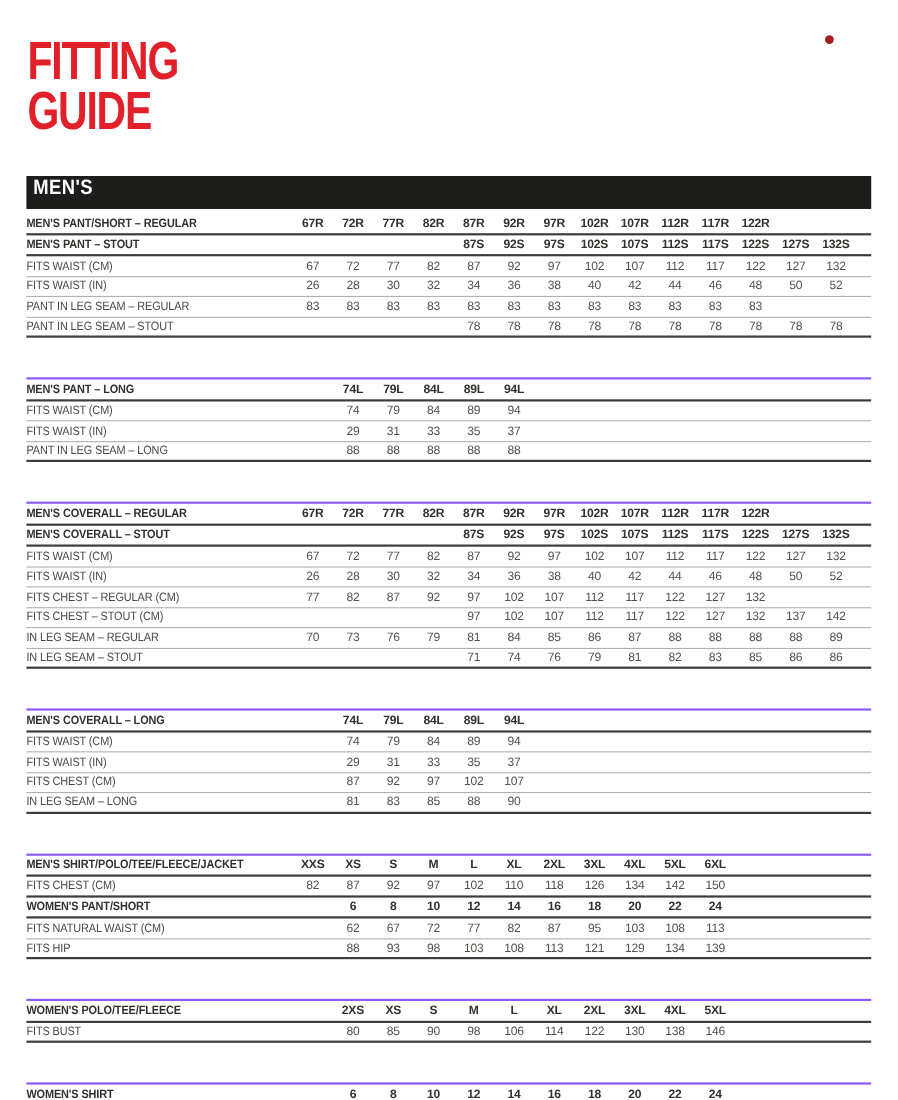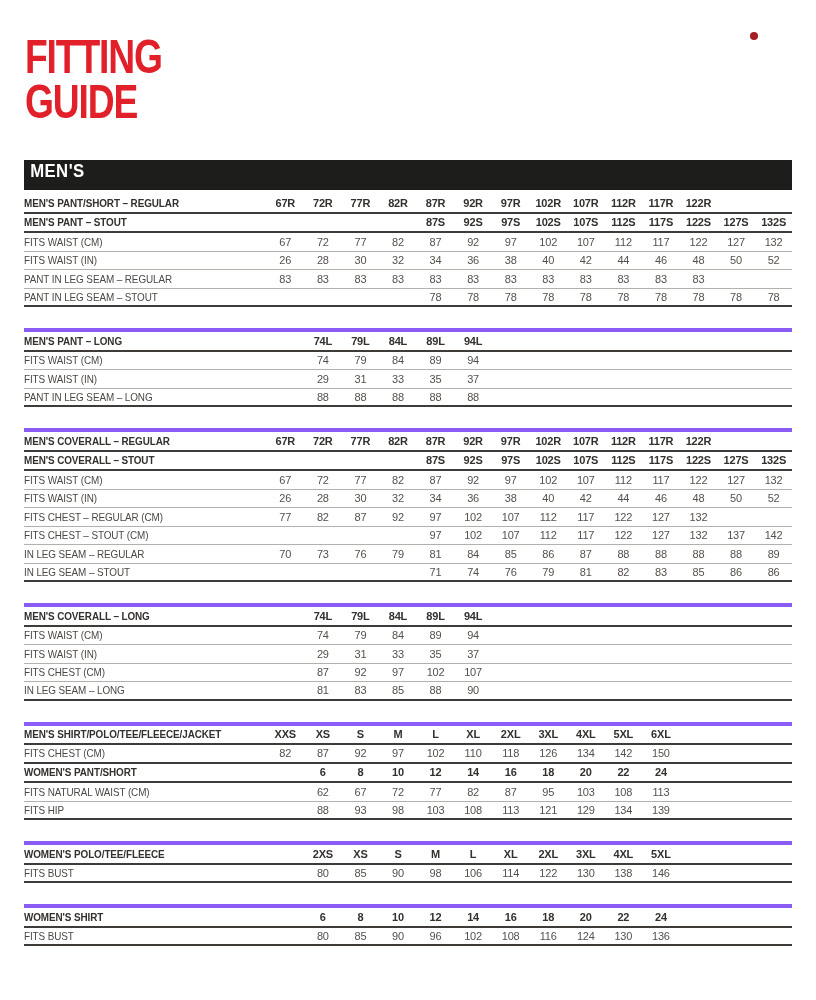--- a/index.html
+++ b/index.html
@@ -40,22 +40,22 @@
     height:30px; background:#1d1d1b; color:#ffffff;
     display:flex; margin-bottom:4px;
   }
   .section-bar + .tbl { margin-top:0; }
   .section-bar.gap-top { margin-top:20px; }
   .bar-label {
     font-size:19px; font-weight:800; letter-spacing:0.5px; padding-left:7px;
     transform:scaleX(0.88); transform-origin:left center; white-space:nowrap;
   }
   .tbl { width:100%; }
-  .tbl.standalone { margin-top:21px; border-top:4px solid #8b5cf6; }
-  .row { display:flex; align-items:center; height:18.5px; border-bottom:1px solid #b4b0ab;justify-content:space-between; }
+  .tbl.standalone { margin-top:36px; border-top:2px solid #8b5cf6; }
+  .row { display:flex; align-items:center; height:18.5px; border-bottom:1px solid #b4b0ab; }
   .row.header { height:19.5px; border-bottom:2px solid #3f3b38; }
   .row:last-child { border-bottom:2px solid #3f3b38; }
   .row-label {
     flex:0 0 242px; font-size:11px; font-weight:400; color:#4c4844;
     letter-spacing:-0.1px; white-space:nowrap; overflow:visible;
     transform:scaleX(0.9); transform-origin:left center;
   }
   .row.header .row-label { font-weight:700; color:#33302d; }
   .cell {
     flex:0 0 36.6px; text-align:center; font-size:11px; color:#55504b;

